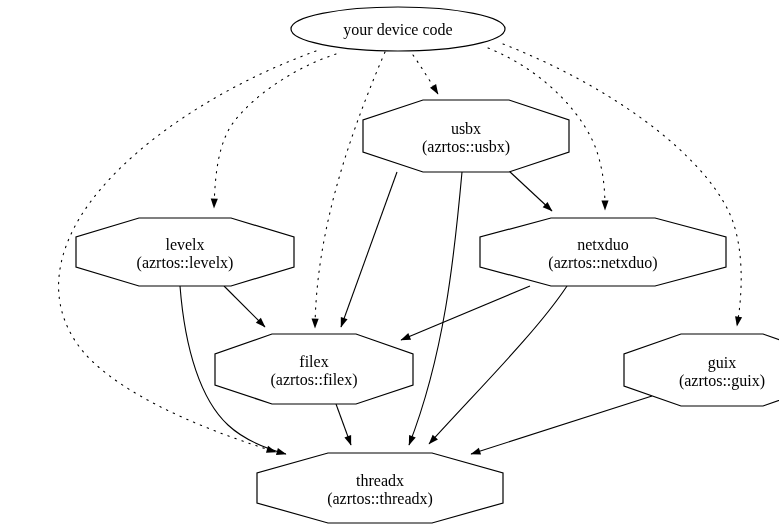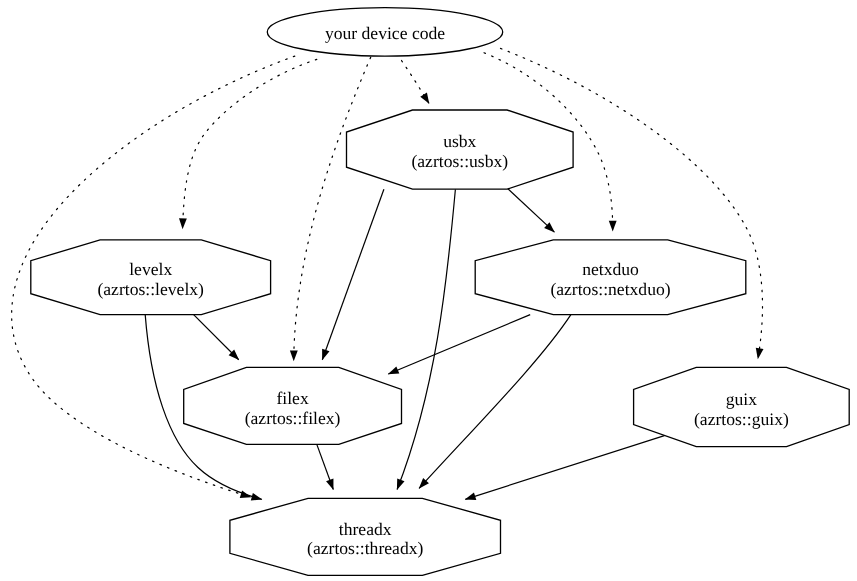--- a/index.html
+++ b/index.html
@@ -8,20 +8,21 @@
     background: #ffffff;
     width: 779px;
     height: 528px;
     overflow: hidden;
     font-family: "Liberation Serif", serif;
   }
   .diagram-wrap {
     width: 693px;
     height: 528px;
     position: relative;
+    margin-left: 48px;
   }
   svg { display: block; }
   .node-shape {
     fill: #ffffff;
     stroke: #000000;
     stroke-width: 1.2;
   }
   .edge {
     fill: none;
     stroke: #000000;

